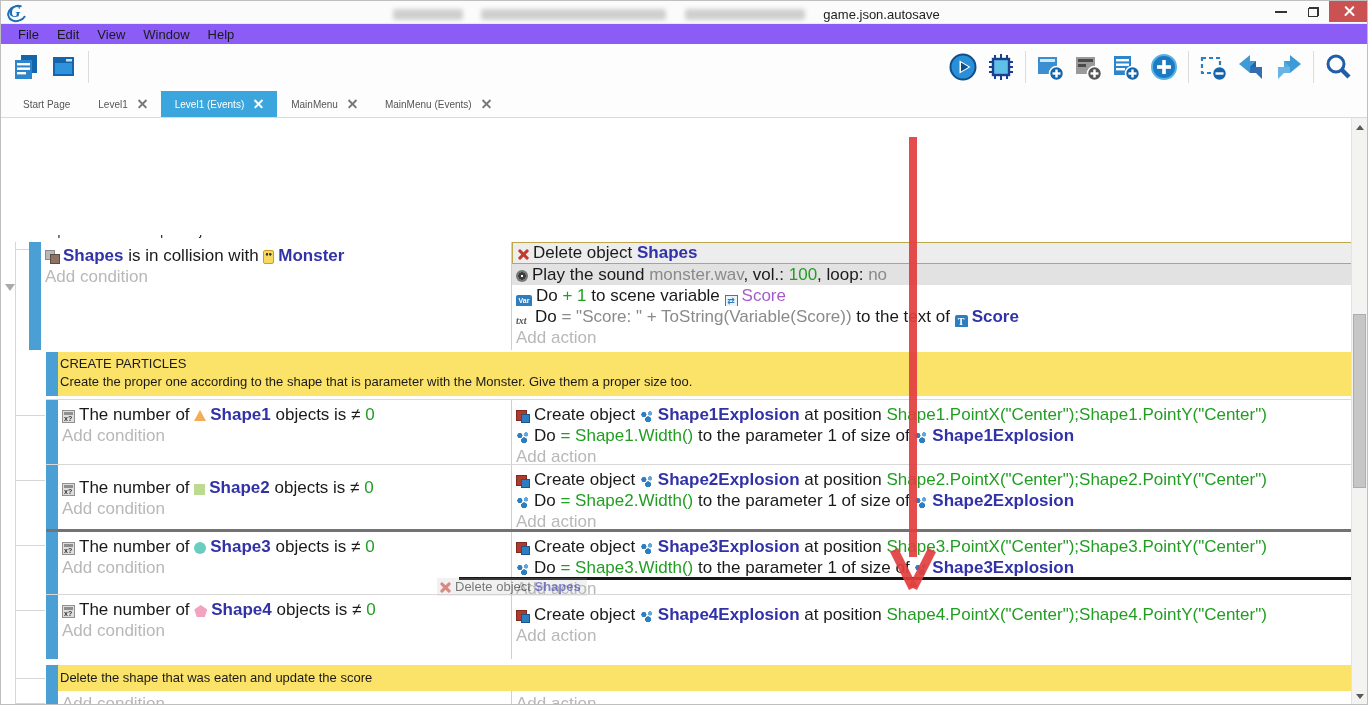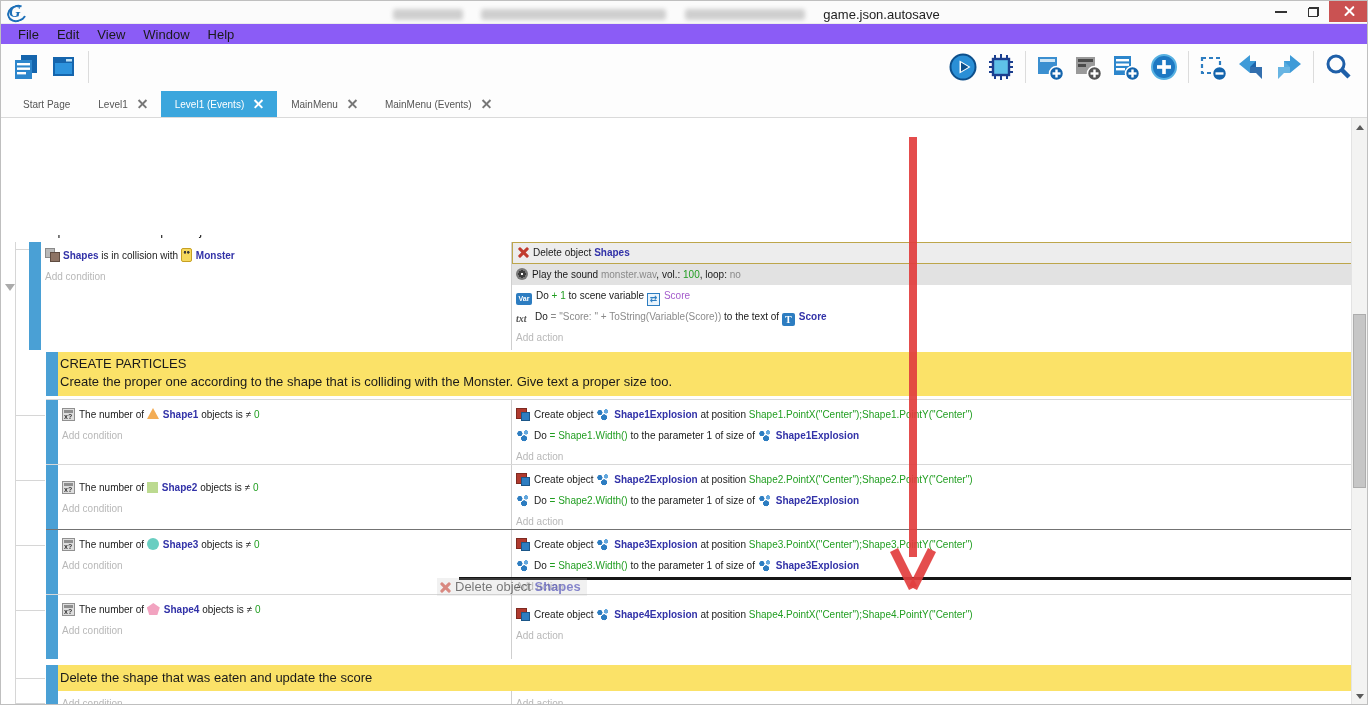--- a/index.html
+++ b/index.html
@@ -44,21 +44,21 @@
   .tab{display:flex;align-items:center;gap:10px;padding:0 14px;font-size:10px;color:#555;cursor:default;white-space:nowrap}
   .tab.active{background:#3ba6dd;color:#fff}
   .tab-x{position:relative;width:9px;height:9px;display:inline-block}
   .tab-x::before,.tab-x::after{content:"";position:absolute;left:-1px;top:3.5px;width:11px;height:1.8px;background:#777}
   .tab-x::before{transform:rotate(45deg)}
   .tab-x::after{transform:rotate(-45deg)}
   .tab.active .tab-x::before,.tab.active .tab-x::after{background:#fff}
 
   
   .events{position:absolute;left:0;top:117px;width:1352px;height:588px;background:#fff;overflow:hidden}
-  .row{height:21px;line-height:21px;font-size:10px;white-space:nowrap;overflow:hidden;padding-left:4px;color:#1a1a1a}
+  .row{height:21px;line-height:21px;font-size:17px;white-space:nowrap;overflow:hidden;padding-left:4px;color:#1a1a1a}
   .seg-plain{color:#1a1a1a}
   .seg-obj{color:#3232a8;font-weight:bold}
   .seg-num{color:#219e21}
   .seg-str{color:#8a8a8a}
   .seg-var{color:#a45ccc}
   .muted{color:#b8b8b8}
   .bar{width:12px;background:#4aa0d5;flex:0 0 12px}
   .evblock{position:absolute;display:flex}
   .conds{background:transparent}
   .acts{flex:1;border-left:1px solid #cfcfcf}
@@ -322,21 +322,21 @@
         <div class="row"><span class="ic ic-variable"></span><span class="seg-plain">Do </span><span class="seg-num">+ 1</span><span class="seg-plain"> to scene variable </span><span class="ic ic-scene-variable"></span><span class="seg-var">Score</span></div>
         <div class="row"><span class="ic ic-text-action"></span><span class="seg-plain">Do </span><span class="seg-str">= "Score: " + ToString(Variable(Score))</span><span class="seg-plain"> to the text of </span><span class="ic ic-text-object"></span><span class="seg-obj">Score</span></div>
         <div class="row muted">Add action</div>
       </div>
     </div>
 
     <div class="evblock" style="left:45px;top:234px;width:1307px;height:44px">
       <div class="bar"></div>
       <div class="comment-body">
         <div>CREATE PARTICLES</div>
-        <div>Create the proper one according to the shape that is colliding with the Monster. Give text a proper size too.</div>
+        <div>Create the proper one according to the shape that is parameter with the Monster. Give them a proper size too.</div>
       </div>
     </div>
 
     <div class="evblock" style="left:45px;top:281px;width:1307px;height:65px;border-top:1px solid #d8d8d8">
       <div class="bar"></div>
       <div class="conds" style="width:453px">
         <div class="row" style="margin-top:4px"><span class="ic ic-count"></span><span class="seg-plain">The number of </span><span class="ic ic-shape1-triangle"></span><span class="seg-obj">Shape1</span><span class="seg-plain"> objects is ≠ </span><span class="seg-num">0</span></div>
         <div class="row muted">Add condition</div>
       </div>
       <div class="acts">
@@ -352,21 +352,21 @@
         <div class="row" style="margin-top:12px"><span class="ic ic-count"></span><span class="seg-plain">The number of </span><span class="ic ic-shape2-square"></span><span class="seg-obj">Shape2</span><span class="seg-plain"> objects is ≠ </span><span class="seg-num">0</span></div>
         <div class="row muted">Add condition</div>
       </div>
       <div class="acts">
         <div class="row" style="margin-top:4px"><span class="ic ic-create"></span><span class="seg-plain">Create object </span><span class="ic ic-particles"></span><span class="seg-obj">Shape2Explosion</span><span class="seg-plain"> at position </span><span class="seg-num">Shape2.PointX("Center");Shape2.PointY("Center")</span></div>
         <div class="row"><span class="ic ic-particles"></span><span class="seg-plain">Do </span><span class="seg-num">= Shape2.Width()</span><span class="seg-plain"> to the parameter 1 of size of </span><span class="ic ic-particles"></span><span class="seg-obj">Shape2Explosion</span></div>
         <div class="row muted">Add action</div>
       </div>
     </div>
 
-    <div class="evblock" style="left:45px;top:411px;width:1307px;height:65px;border-top:1px solid #737373">
+    <div class="evblock" style="left:45px;top:411px;width:1307px;height:65px;border-top:3px solid #737373">
       <div class="bar"></div>
       <div class="conds" style="width:453px">
         <div class="row" style="margin-top:4px"><span class="ic ic-count"></span><span class="seg-plain">The number of </span><span class="ic ic-shape3-circle"></span><span class="seg-obj">Shape3</span><span class="seg-plain"> objects is ≠ </span><span class="seg-num">0</span></div>
         <div class="row muted">Add condition</div>
       </div>
       <div class="acts">
         <div class="row" style="margin-top:4px"><span class="ic ic-create"></span><span class="seg-plain">Create object </span><span class="ic ic-particles"></span><span class="seg-obj">Shape3Explosion</span><span class="seg-plain"> at position </span><span class="seg-num">Shape3.PointX("Center");Shape3.PointY("Center")</span></div>
         <div class="row"><span class="ic ic-particles"></span><span class="seg-plain">Do </span><span class="seg-num">= Shape3.Width()</span><span class="seg-plain"> to the parameter 1 of size of </span><span class="ic ic-particles"></span><span class="seg-obj">Shape3Explosion</span></div>
         <div class="row muted">Add action</div>
       </div>

